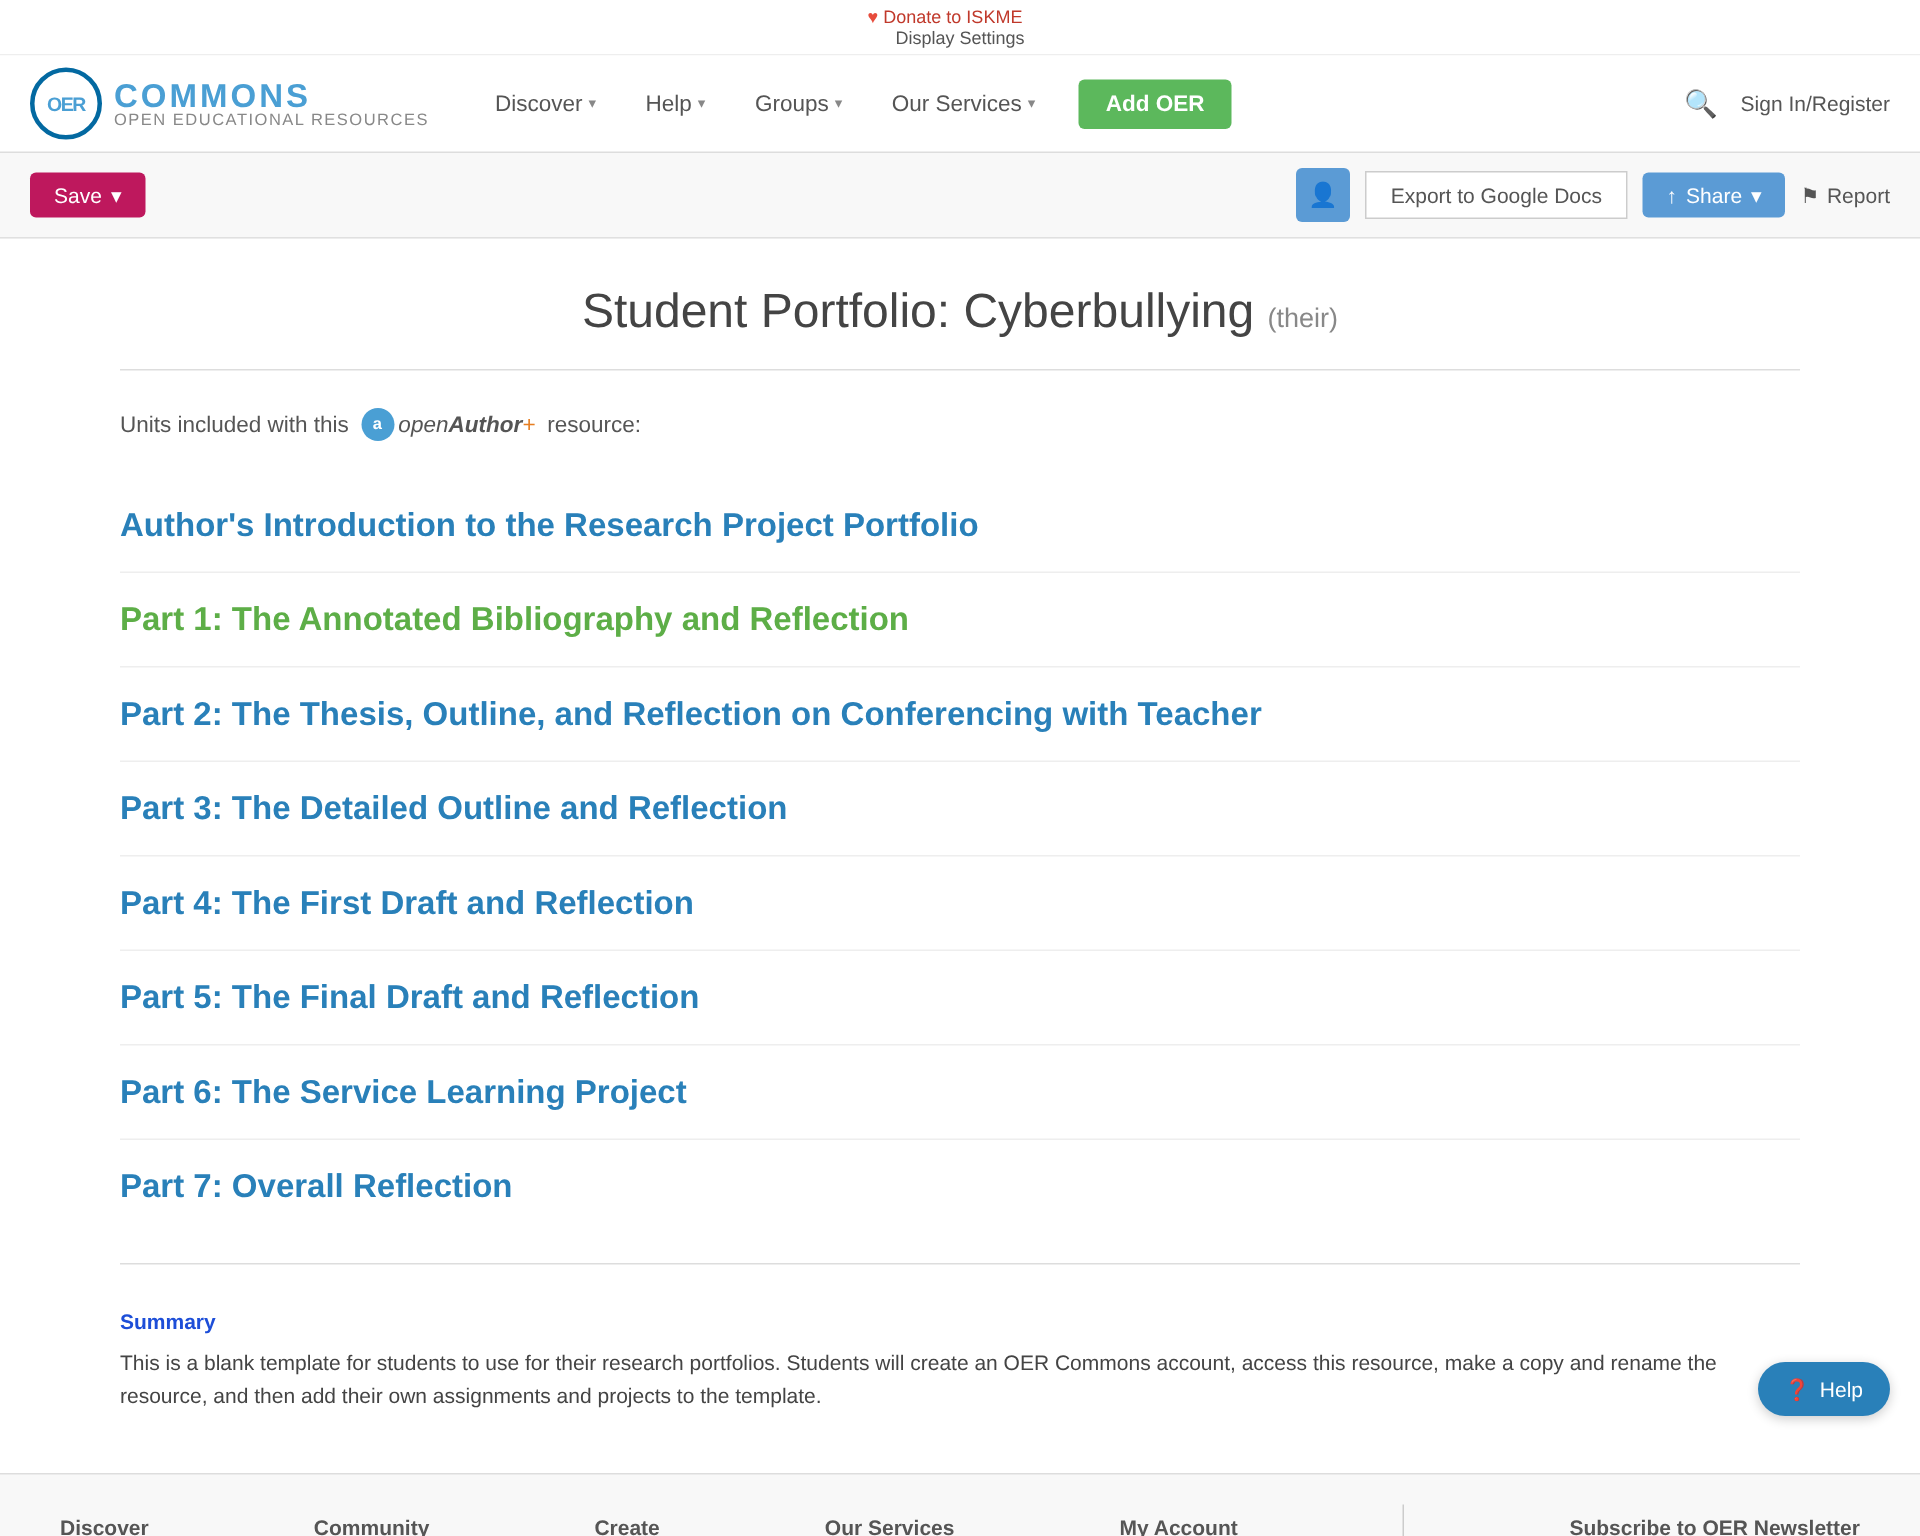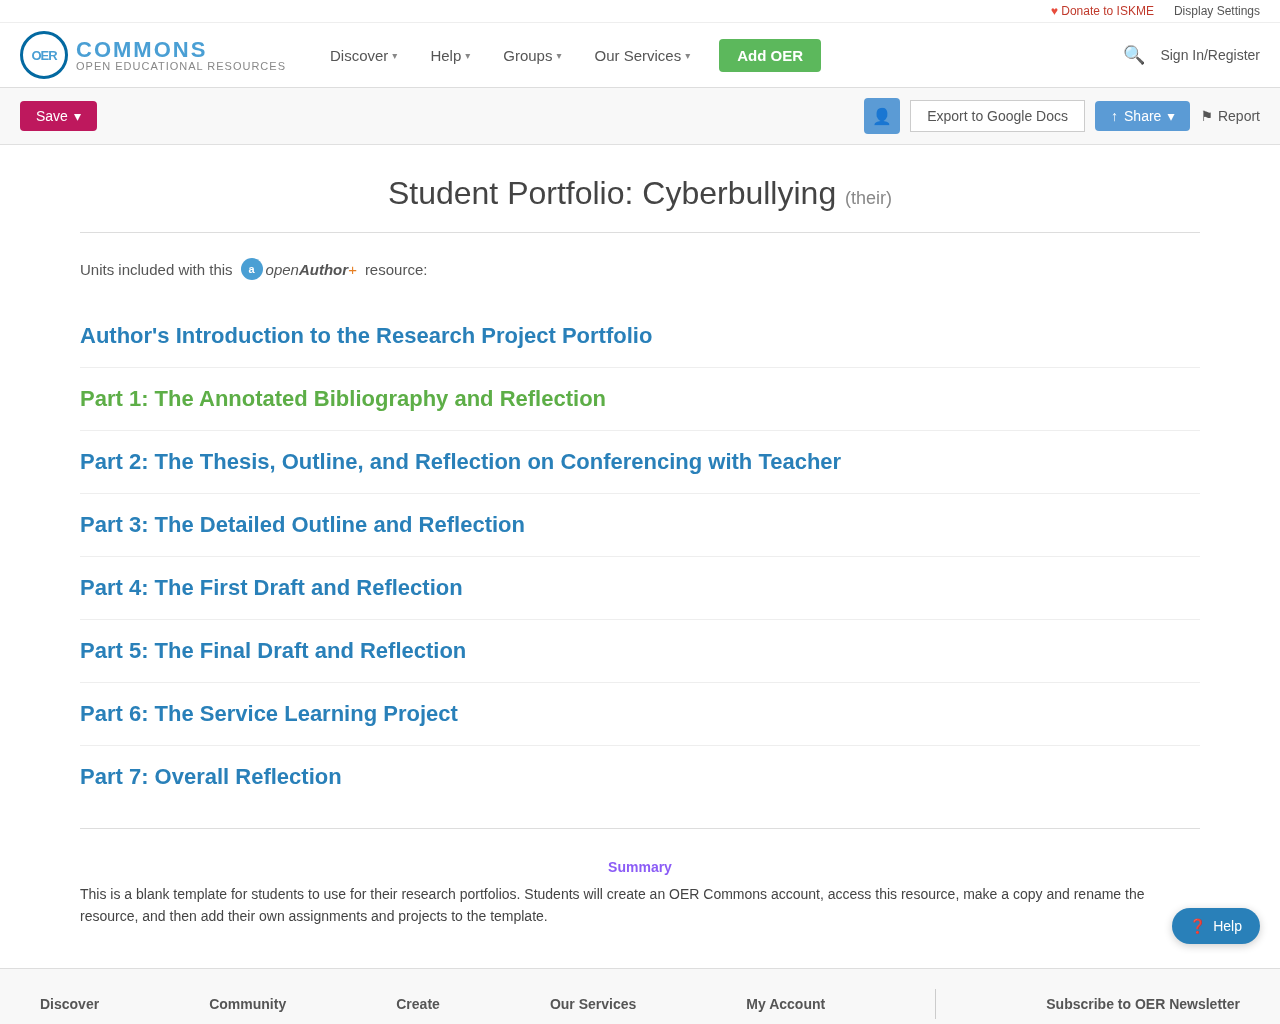--- a/index.html
+++ b/index.html
@@ -3,24 +3,25 @@
   <meta charset="utf-8">
   <style>
     * { margin: 0; padding: 0; box-sizing: border-box; }
     body { font-family: 'Helvetica Neue', Arial, sans-serif; background: #fff; color: #333; font-size: 14px; }
 
     
     .top-bar {
       background: #fff;
       display: flex;
       justify-content: flex-end;
-      align-items: flex-start;
+      align-items: center;
       padding: 4px 20px;
       border-bottom: 1px solid #eee;
       font-size: 12px;
+      flex-direction: column;
     }
     .top-bar .donate-link {
       color: #c0392b;
       text-decoration: none;
       margin-right: 20px;
     }
     .top-bar .donate-link::before {
       content: '♥ ';
       color: #e74c3c;
     }
@@ -270,24 +271,23 @@
       border: none;
       border-top: 1px solid #ddd;
       margin: 20px 0;
     }
 
     .summary-section {
       padding: 10px 0;
     }
     .summary-label {
       font-size: 14px;
-      color: #8b5cf6;
+      color: #1d4ed8;
       font-weight: 600;
       margin-bottom: 8px;
-      text-align: center;
     }
     .summary-text {
       font-size: 14px;
       color: #444;
       line-height: 1.6;
     }
 
     
     .help-btn {
       position: fixed;

